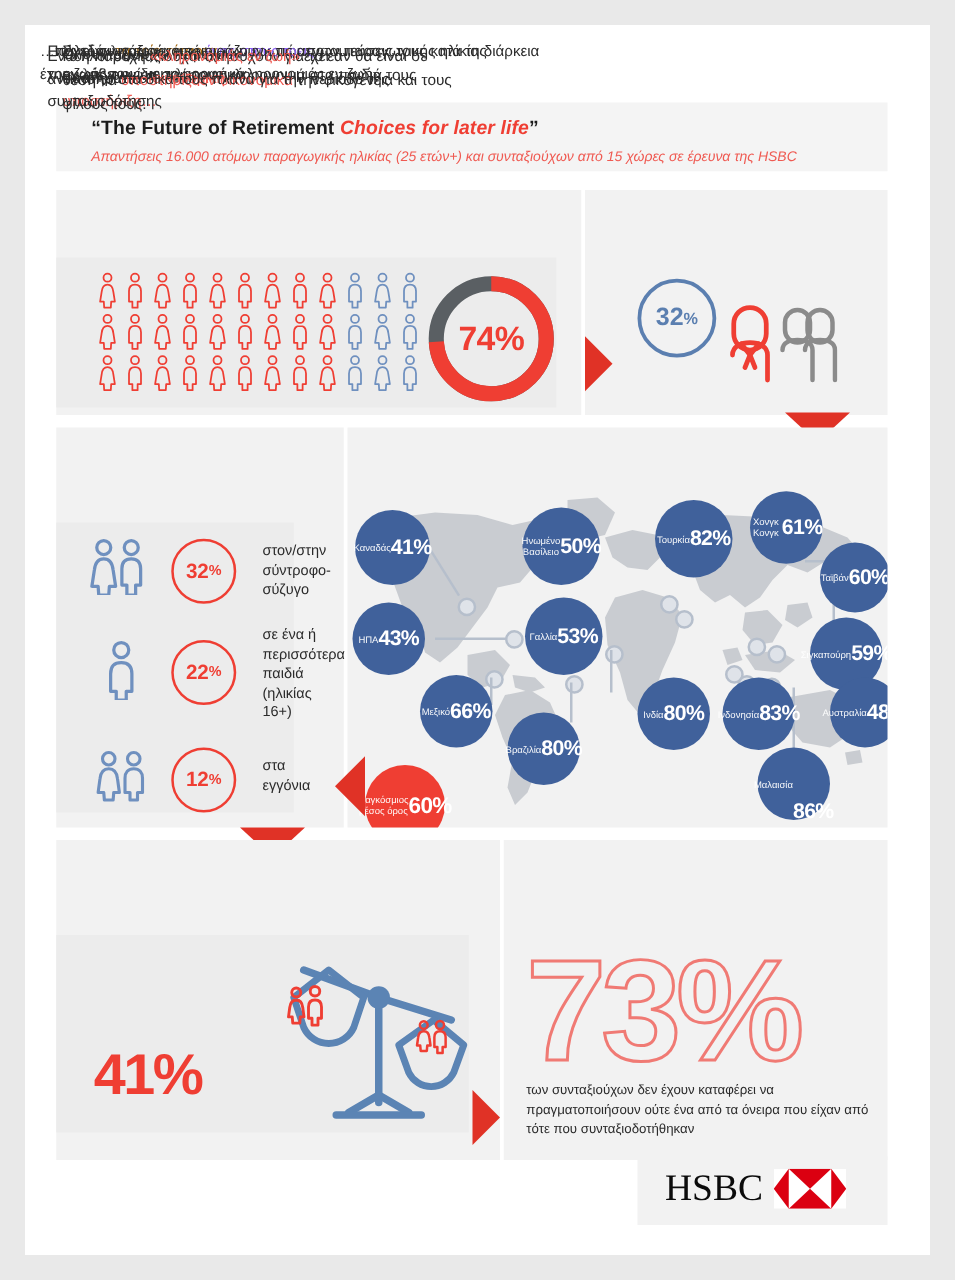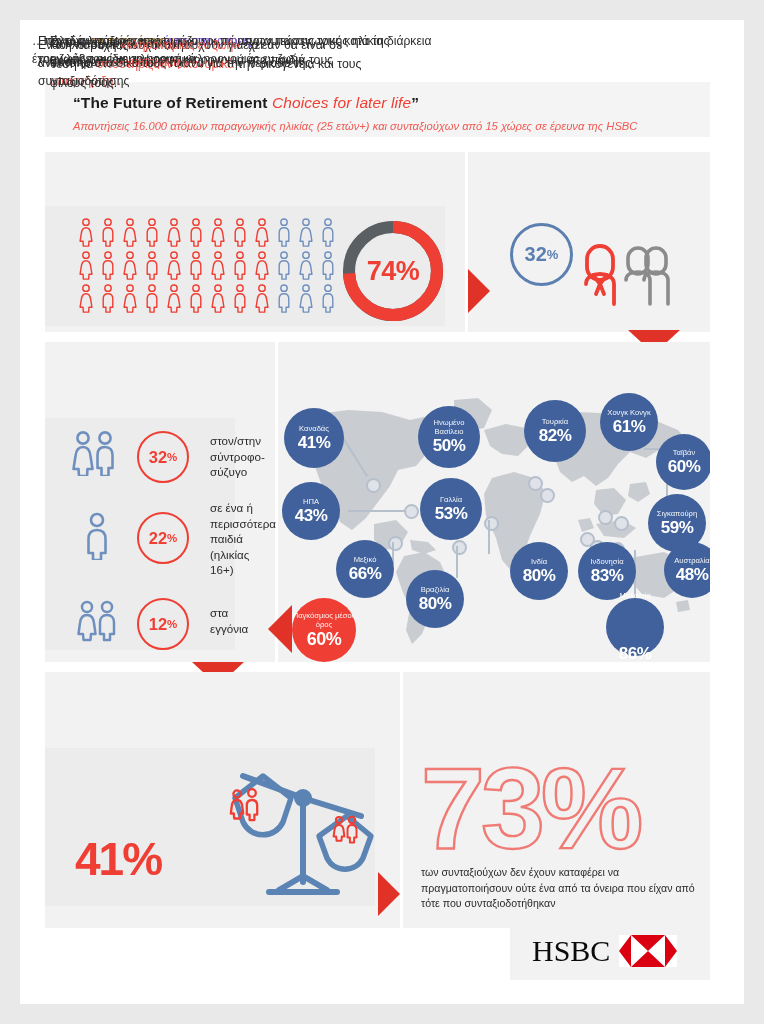--- a/index.html
+++ b/index.html
@@ -13,21 +13,21 @@
   .page{
     position:absolute;left:20px;top:20px;
     width:724px;height:984px;
     background:#ffffff;
   }
   .sheet{position:absolute;left:0;top:0;width:724px;height:984px;}
 
   
   #hdr{position:absolute;left:25px;top:62px;width:665px;height:55px;background:#f4f4f4;}
   #title{position:absolute;left:28px;top:12px;font-size:15.5px;font-weight:bold;color:#1c1c1c;letter-spacing:0.1px;white-space:nowrap;}
-  #title .red{color:#ef3e33;font-style:italic;font-weight:normal;}
+  #title .red{color:#ef3e33;font-style:italic;font-weight:bold;}
   #subtitle{position:absolute;left:28px;top:38px;font-size:11.2px;font-style:italic;color:#ef5a52;white-space:nowrap;}
 
   
   #s1{position:absolute;left:25px;top:132px;width:420px;height:180px;background:#f2f2f2;}
   #s1b{position:absolute;left:25px;top:186px;width:400px;height:120px;background:#ececec;}
   #s1txt{position:absolute;left:30px;top:12px;width:390px;font-size:12.3px;line-height:19px;color:#2b2b2b;}
   #s1txt .red{color:#a16207;}
 
   #s2{position:absolute;left:448px;top:132px;width:242px;height:180px;background:#f2f2f2;}
   #s2txt{position:absolute;left:12px;top:12px;width:222px;font-size:12px;line-height:18px;color:#2b2b2b;}
@@ -66,21 +66,21 @@
   .ring .big{font-size:16.5px;}
   .ring .pc{font-size:11.5px;}
   .statlbl{position:absolute;font-size:11.6px;line-height:15.5px;color:#2b2b2b;}
 
   #m2{position:absolute;left:258px;top:322px;width:432px;height:320px;background:#f2f2f2;}
   #m2txt{position:absolute;left:18px;top:12px;width:405px;font-size:12.1px;line-height:18px;color:#2b2b2b;}
 
   #mapwrap{position:absolute;left:258px;top:370px;width:432px;height:272px;overflow:hidden;}
 
   .bub{position:absolute;border-radius:50%;background:#40619b;color:#fff;
-       display:flex;flex-direction:column;align-items:center;justify-content:center;text-align:center;}
+       display:flex;flex-direction:row;align-items:center;justify-content:center;text-align:center;}
   .bub.red{background:#ef3e33;}
   .bub .nm{font-size:7.6px;line-height:9px;opacity:.95;}
   .bub .vl{font-weight:bold;letter-spacing:-0.5px;}
   .dot{position:absolute;width:11px;height:11px;border:2px solid #b6bfcc;border-radius:50%;background:#dfe3e9;}
   .lead{position:absolute;background:#b6bfcc;}
 
   
   #b1{position:absolute;left:25px;top:652px;width:355px;height:256px;background:#f2f2f2;}
   #b1txt{position:absolute;left:30px;top:16px;width:320px;font-size:12.3px;line-height:19px;color:#2b2b2b;}
   #b1txt .red{color:#ef5a52;}
@@ -485,21 +485,21 @@
             <div class="vl" style="font-size: 17px;">48%</div>
           </div>
           <div class="bub" style="left: 128px; top: 180px; width: 58px; height: 58px; background: rgb(64, 97, 155);">
             <div class="nm">Βραζιλία</div>
             <div class="vl" style="font-size: 17px;">80%</div>
           </div>
           <div class="bub" style="left: 328px; top: 208px; width: 58px; height: 58px; background: rgb(64, 97, 155);">
             <div class="nm">Μαλαισία</div>
             <div class="vl" style="font-size: 17px; margin-top: 44px;">86%</div>
           </div>
-          <div class="bub red" style="left: 14px; top: 208px; width: 64px; height: 64px; background: rgb(239, 62, 51);">
+          <div class="bub red" style="left: 14px; top: 222px; width: 64px; height: 64px; background: rgb(239, 62, 51);">
             <div class="nm">Παγκόσμιος μέσος όρος</div>
             <div class="vl" style="font-size: 18px;">60%</div>
           </div>
         </div>
   </div>
 
   <div class="arrL" style="left:248px;top:585px;"></div>
   <div class="arrD" style="left:172px;top:642px;"></div>
 
   <div id="b1"></div>

